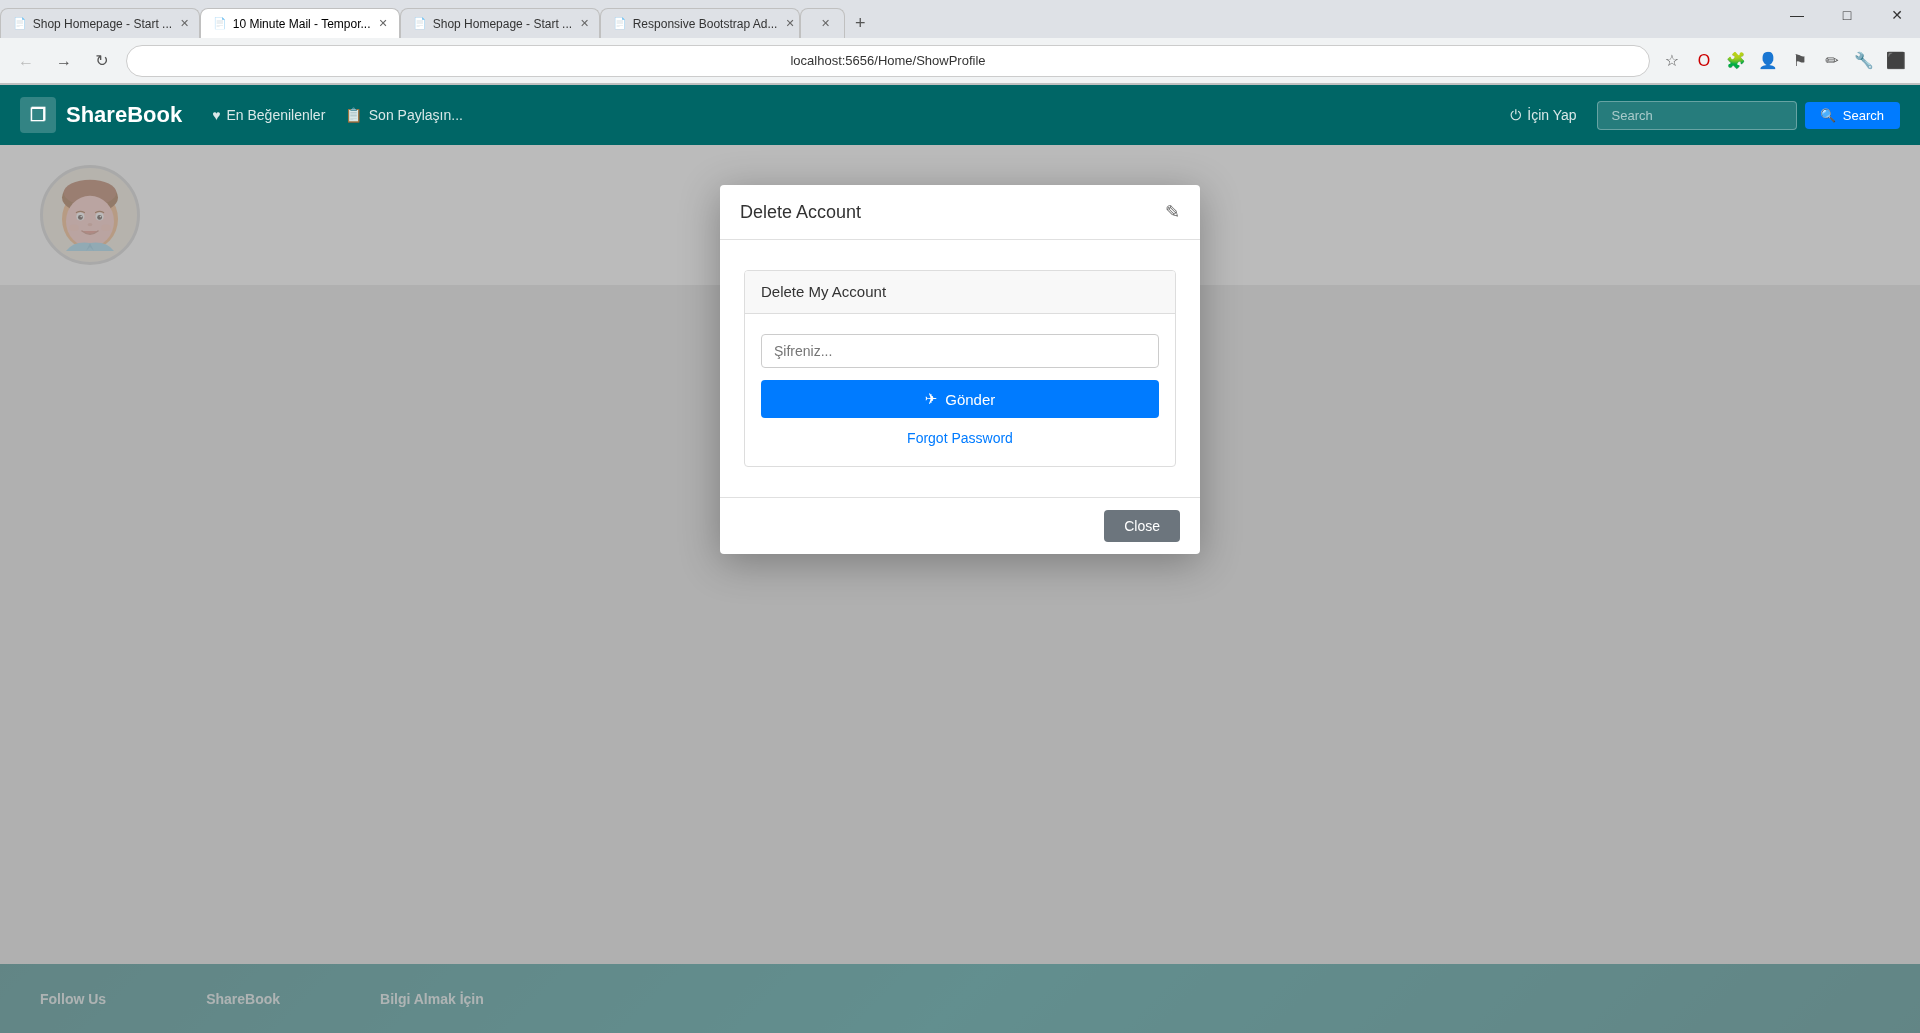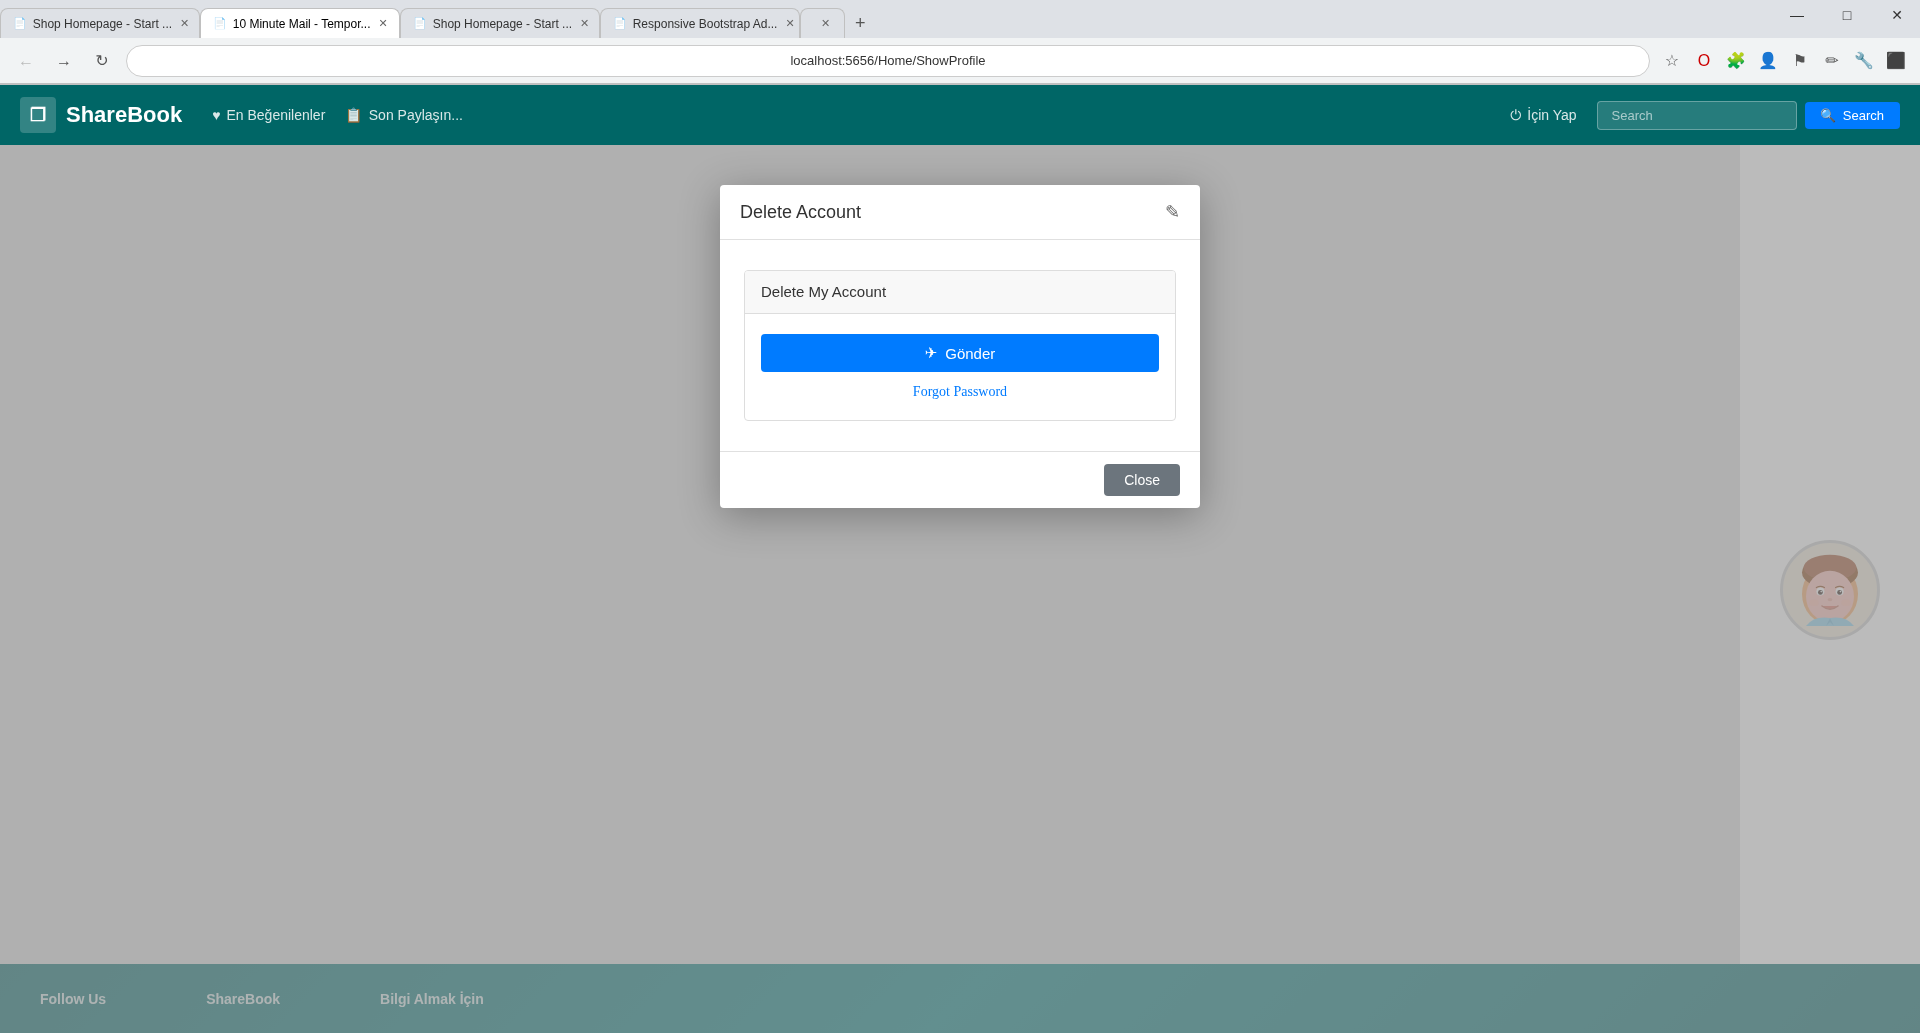--- a/index.html
+++ b/index.html
@@ -181,21 +181,21 @@
       align-items: center;
       gap: 6px;
     }
 
     
     .page-content {
       background: #e0e0e0;
       height: calc(100% - 60px);
       position: relative;
       display: flex;
-      justify-content: flex-end;
+      flex-direction: column;
     }
 
     
     .profile-header {
       background: #fff;
       padding: 20px 40px;
       display: flex;
       align-items: center;
       gap: 20px;
     }
@@ -317,21 +317,20 @@
       align-items: center;
       justify-content: center;
       gap: 8px;
     }
     .forgot-link {
       text-align: center;
       color: #007bff;
       font-size: 14px;
       cursor: pointer;
       text-decoration: none;
-      font-family: Liberation Serif, serif;
     }
 
     .close-btn {
       background: #6c757d;
       color: #fff;
       border: none;
       padding: 8px 20px;
       border-radius: 4px;
       font-size: 14px;
       cursor: pointer;
@@ -479,20 +478,21 @@
           <span class="modal-title">Delete Account</span>
           <span class="modal-close-icon">✎</span>
         </div>
 
         <div class="modal-body">
           <div class="delete-card">
             <div class="delete-card-header">
               <span>Delete My Account</span>
             </div>
             <div class="delete-card-body">
+              <input type="password" class="password-input" placeholder="Şifreniz..." style="">
               <button class="submit-btn">
                 <span>✈</span>
                 <span>Gönder</span>
               </button>
               <a class="forgot-link">Forgot Password</a>
             </div>
           </div>
         </div>
 
         <div class="modal-footer">

